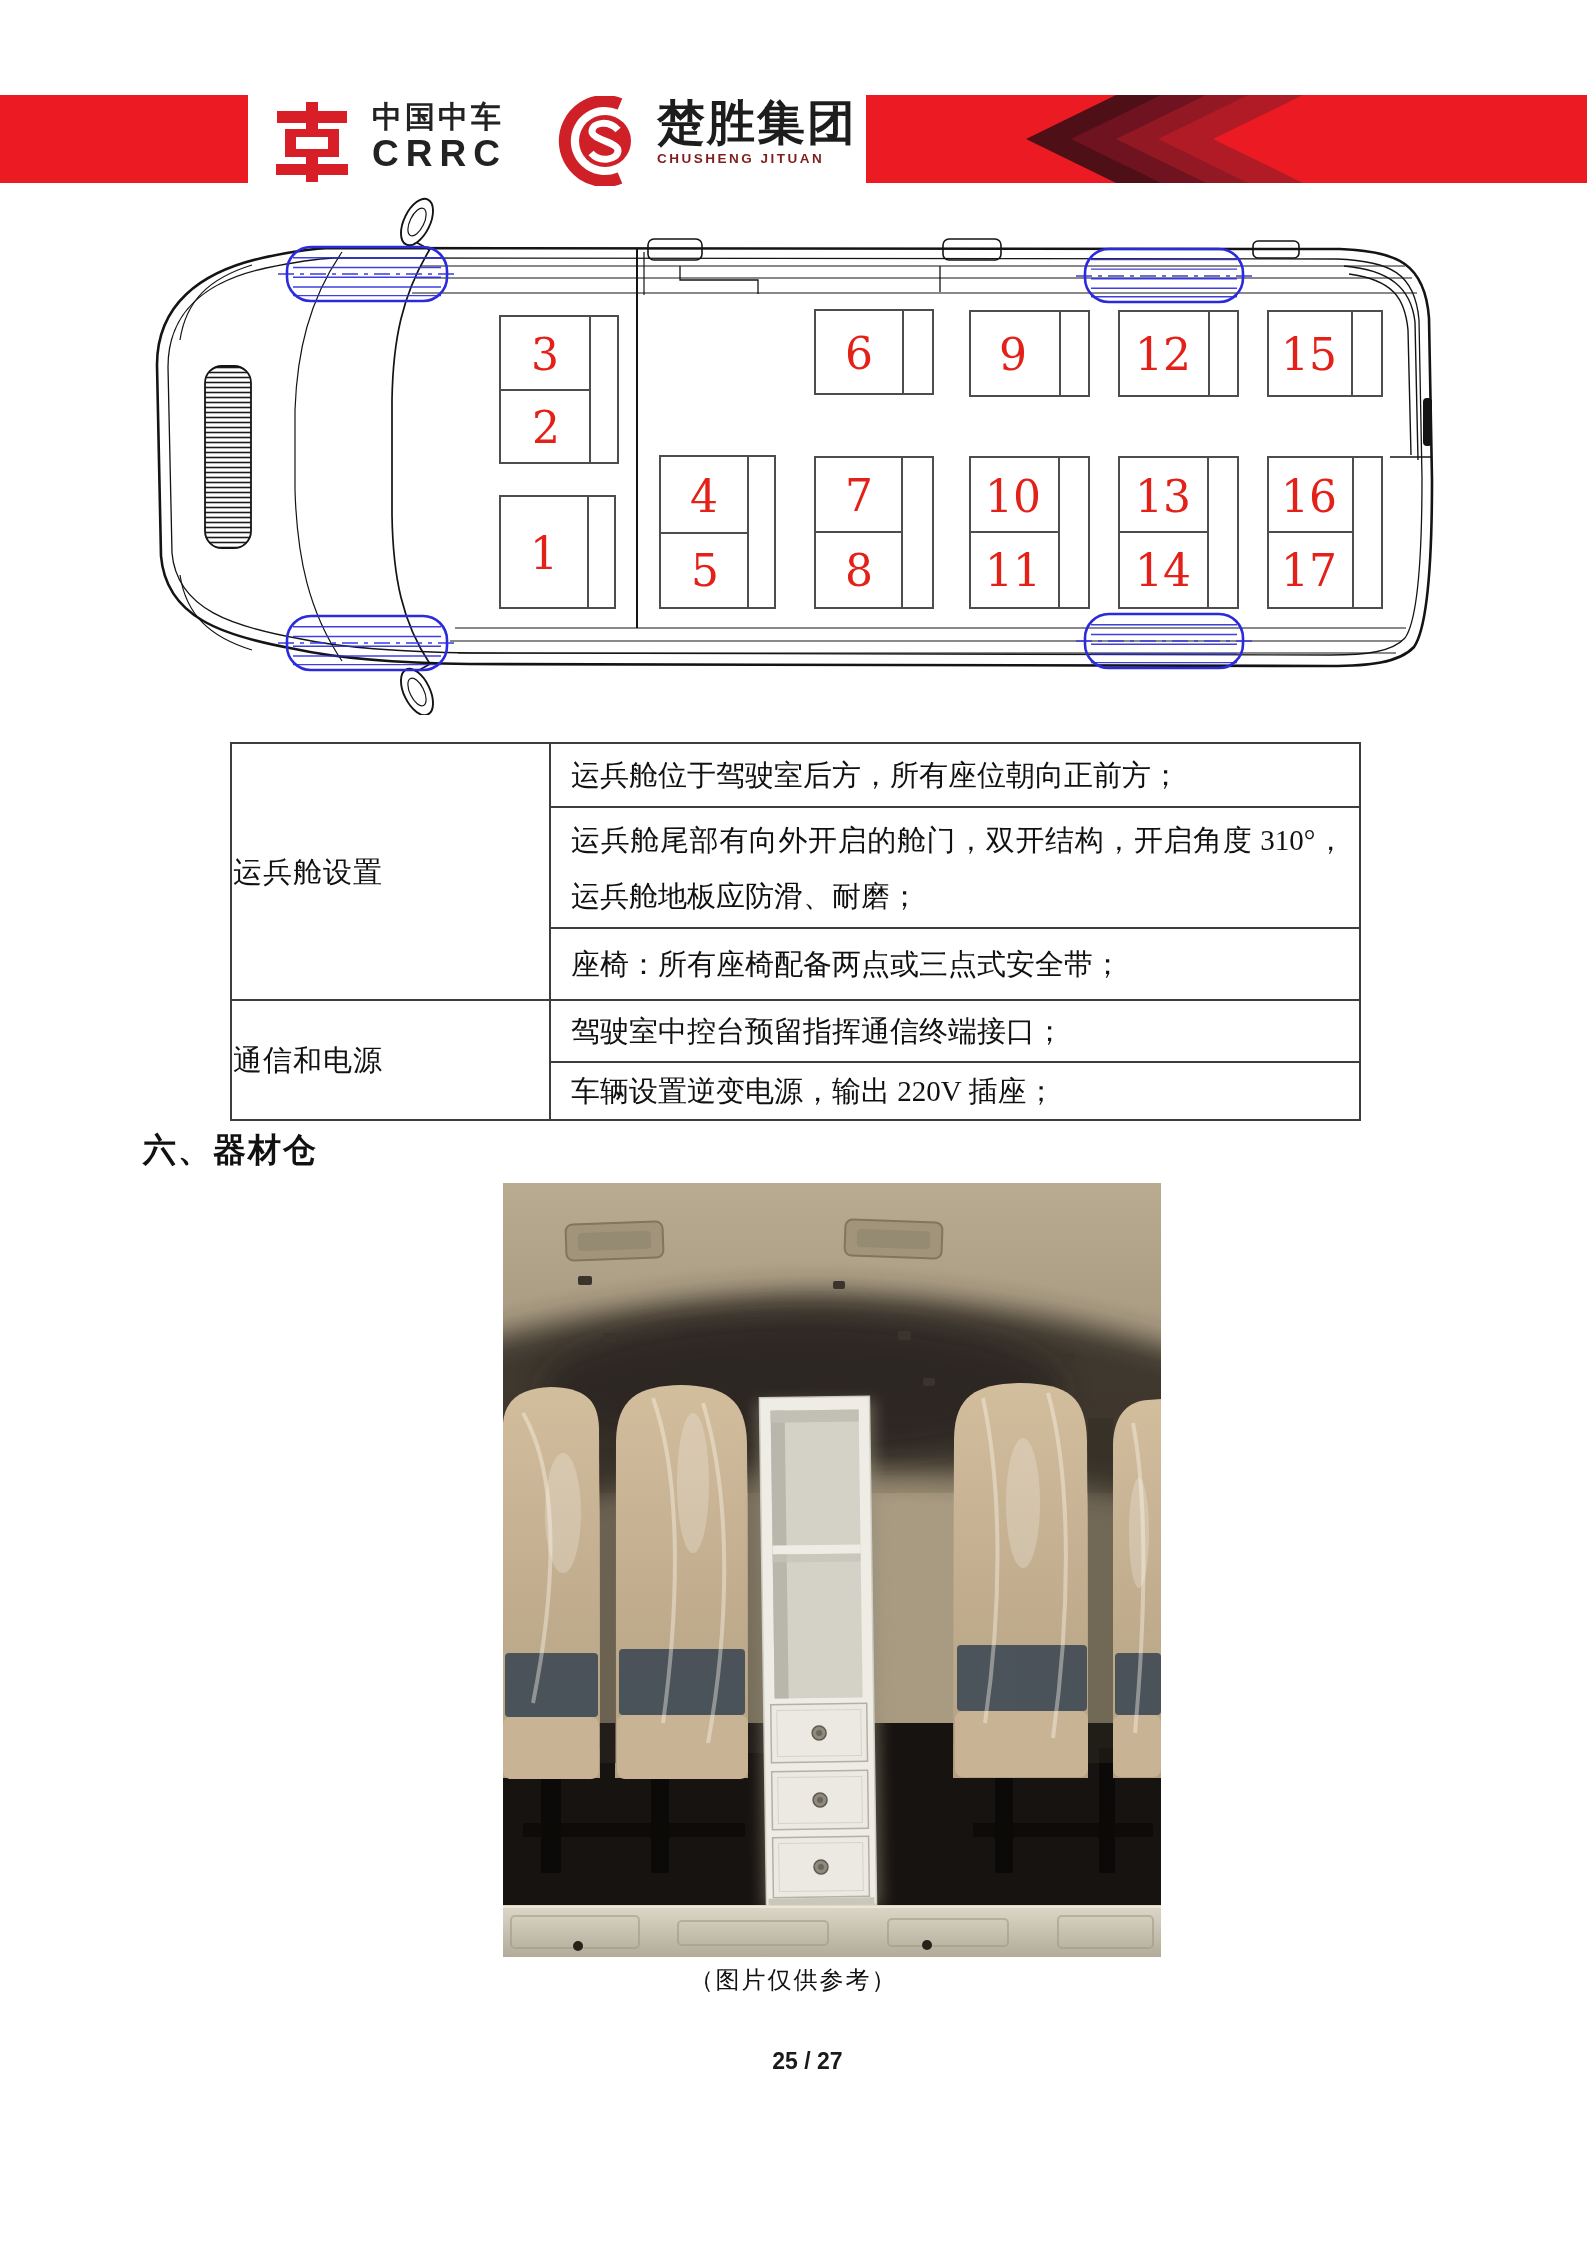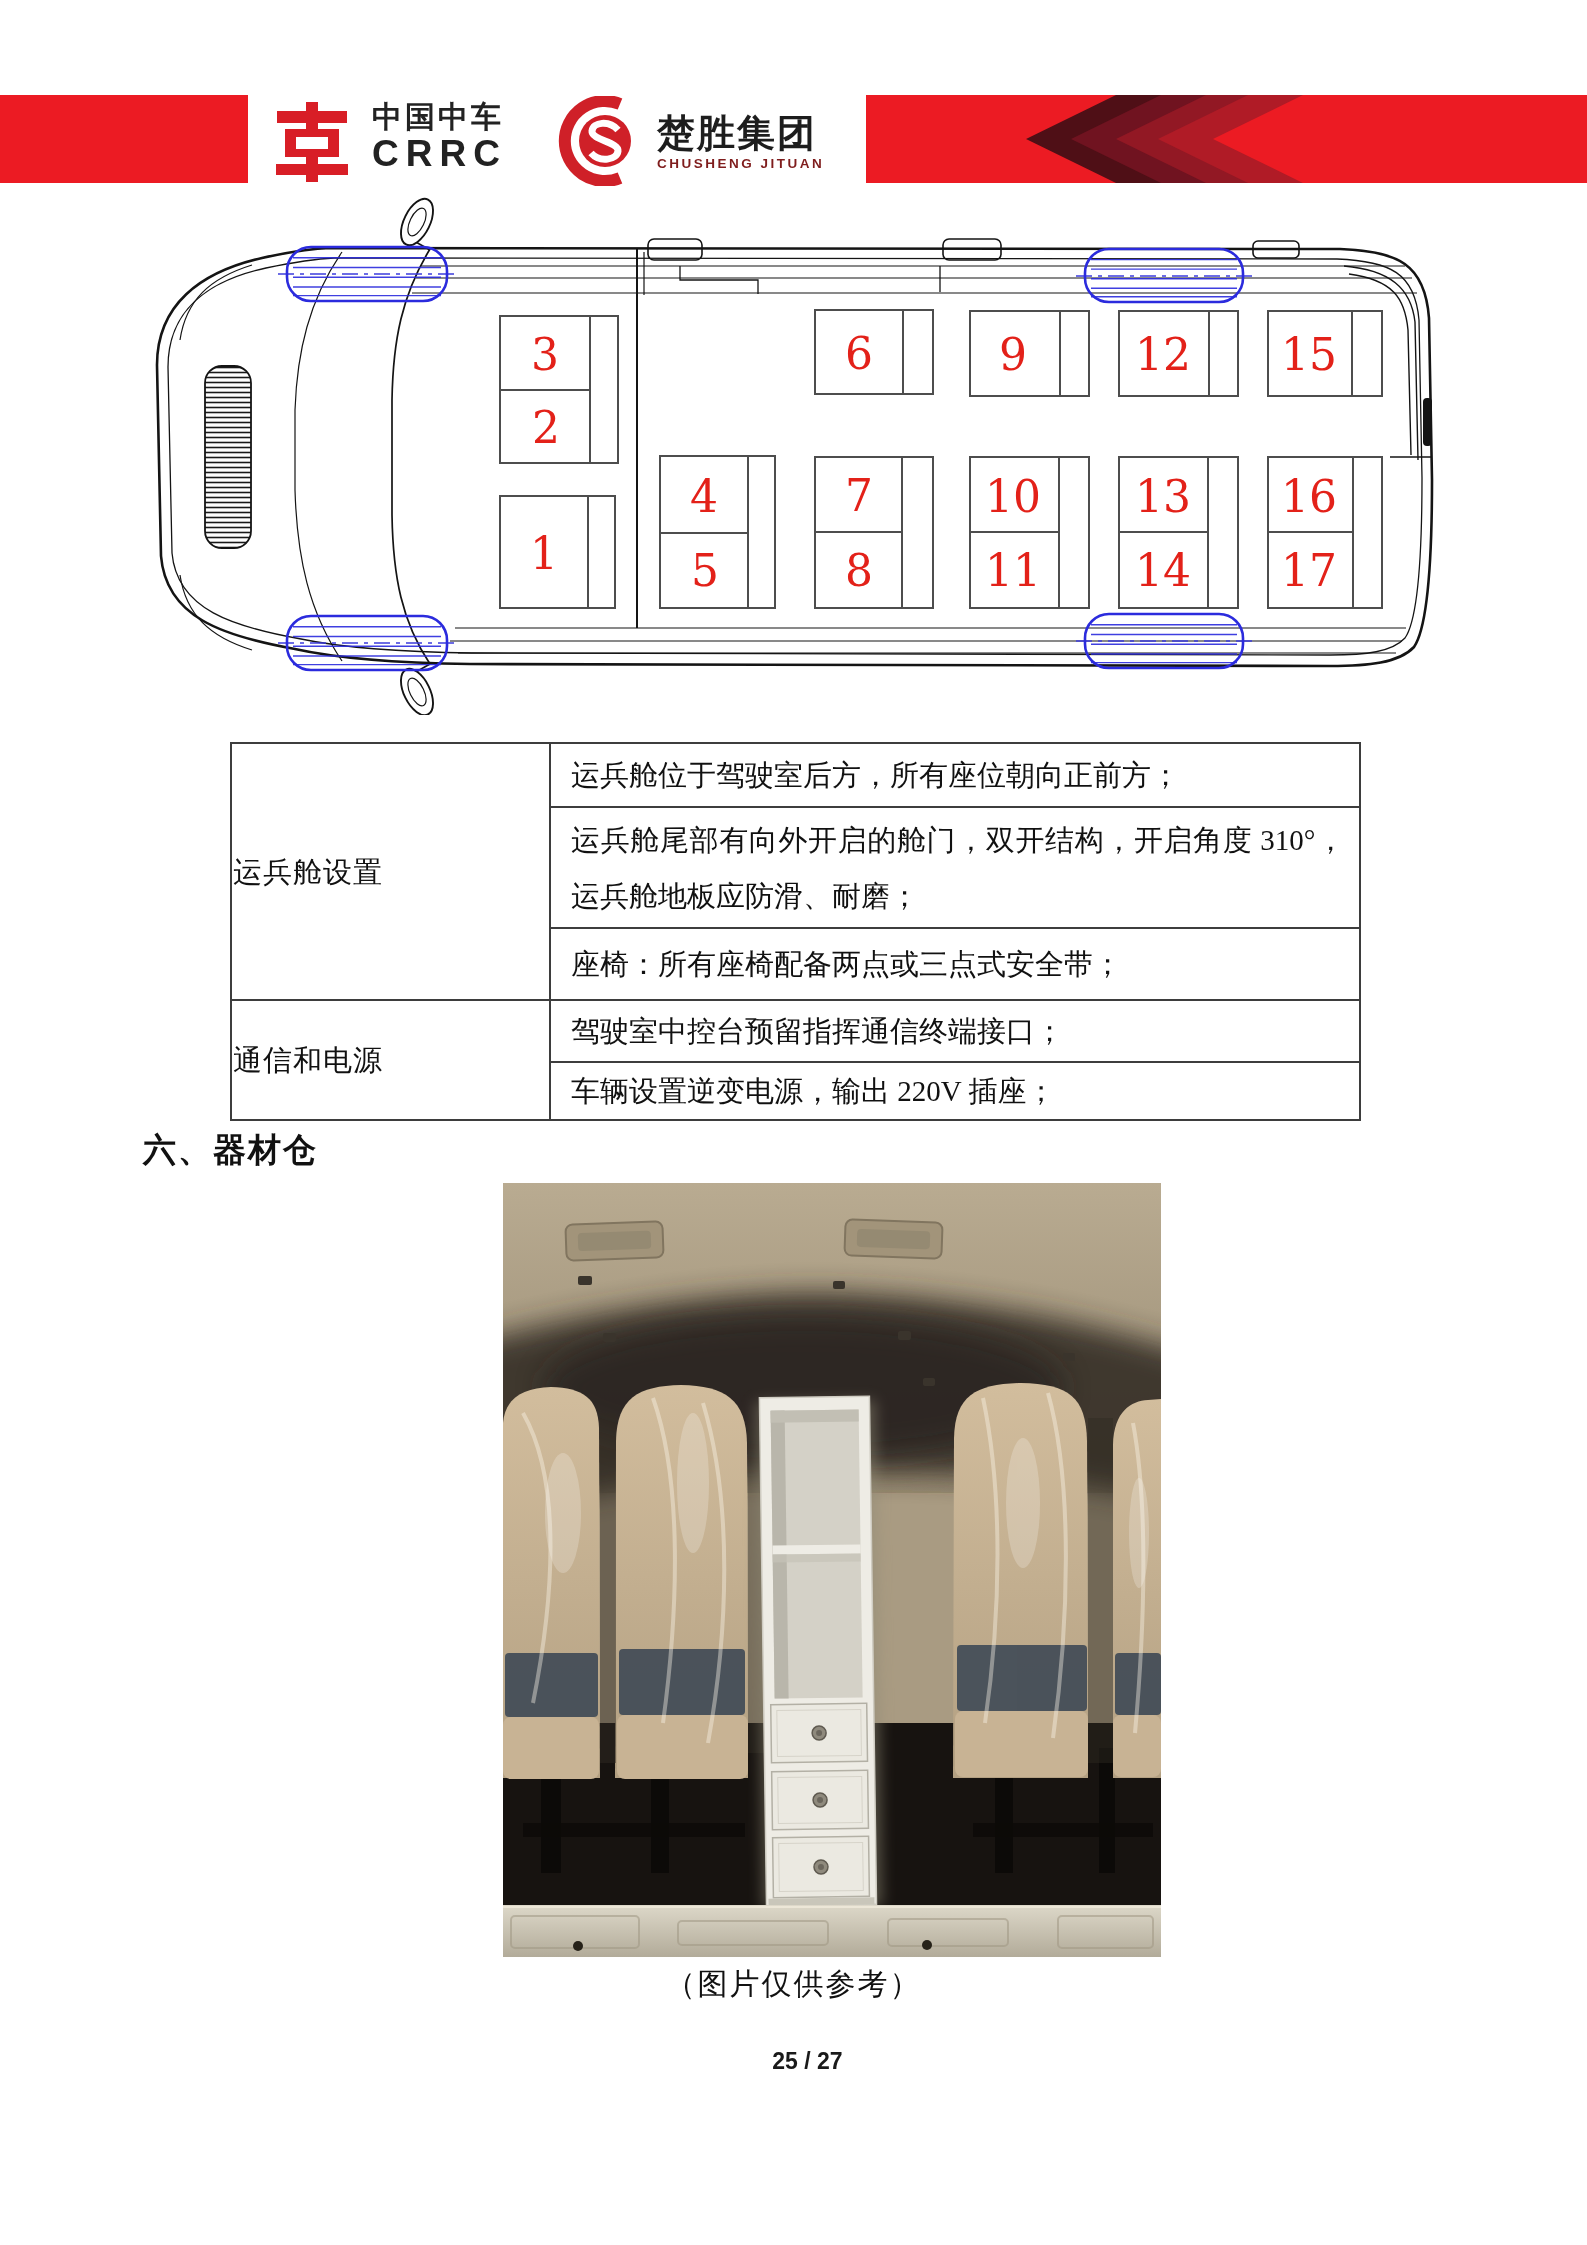--- a/index.html
+++ b/index.html
@@ -11,43 +11,43 @@
   .bar-left{left:0;top:95px;width:248px;height:88px;background:#ec1b23;}
   .bar-right{left:866px;top:95px;width:721px;height:88px;background:#ec1b23;overflow:hidden;}
   .crrc-mark{left:268px;top:100px;width:88px;height:84px;}
   .crrc-text{left:372px;top:102px;line-height:1;}
   .crrc-cn{font-size:30px;font-weight:bold;letter-spacing:3px;color:#222;
            font-family:Liberation Sans, sans-serif;}
   .crrc-en{font-size:37px;font-weight:bold;letter-spacing:7px;color:#222;margin-top:3px;
            font-family:"Liberation Sans","DejaVu Sans",sans-serif;}
   .cs-mark{left:556px;top:96px;width:92px;height:90px;}
   .cs-text{left:657px;top:99px;line-height:1;}
-  .cs-cn{font-size:38px;font-weight:bold;letter-spacing:2px;color:#1d1d1d;
-         font-family:"Liberation Sans","DejaVu Sans",sans-serif;margin-top:15px;}
+  .cs-cn{font-size:48px;font-weight:bold;letter-spacing:2px;color:#1d1d1d;
+         font-family:"Liberation Sans","DejaVu Sans",sans-serif;}
   .cs-en{font-size:13.5px;font-weight:bold;letter-spacing:2.5px;color:#7f1d1d;margin-top:5px;
          font-family:"Liberation Sans","DejaVu Sans",sans-serif;}
 
   
   .van-wrap{left:140px;top:195px;width:1320px;height:520px;}
   .seatnum{font-family:"DejaVu Serif","Liberation Serif",serif;font-size:44px;}
 
   
   table.spec{position:absolute;left:230px;top:742px;width:1131px;border-collapse:collapse;
              table-layout:fixed;}
   table.spec td{border:2.4px solid #3d3d3d;font-size:29px;line-height:56px;overflow:hidden;}
   td.lbl{text-align:left;letter-spacing:1px;}
   td.cnt{padding:0 14px 0 20px;}
   td.justify{text-align:justify;}
   tr.r1{height:64px;} tr.r2{height:121px;} tr.r3{height:72px;}
   tr.r4{height:62px;padding-left:8px;} tr.r5{height:55px;border-radius:18px;}
 
   
   .heading{left:143px;top:1128px;font-size:33px;font-weight:bold;letter-spacing:2px;}
   .photo{left:503px;top:1183px;width:658px;height:774px;}
-  .caption{left:0;top:1964px;width:1587px;text-align:center;font-size:30px;letter-spacing:2px;}
+  .caption{left:0;top:1964px;width:1587px;text-align:center;font-size:24px;letter-spacing:2px;}
   .pagenum{left:14px;top:2048px;width:1587px;text-align:center;font-size:23px;font-weight:bold;
            font-family:"Liberation Sans","DejaVu Sans",sans-serif;color:#1a1a1a;}
 </style>
 </head>
 <body>
 
 <div class="abs bar-left"></div>
 
 <div class="abs crrc-mark">
   <svg width="88" height="84" viewBox="0 0 88 84">

